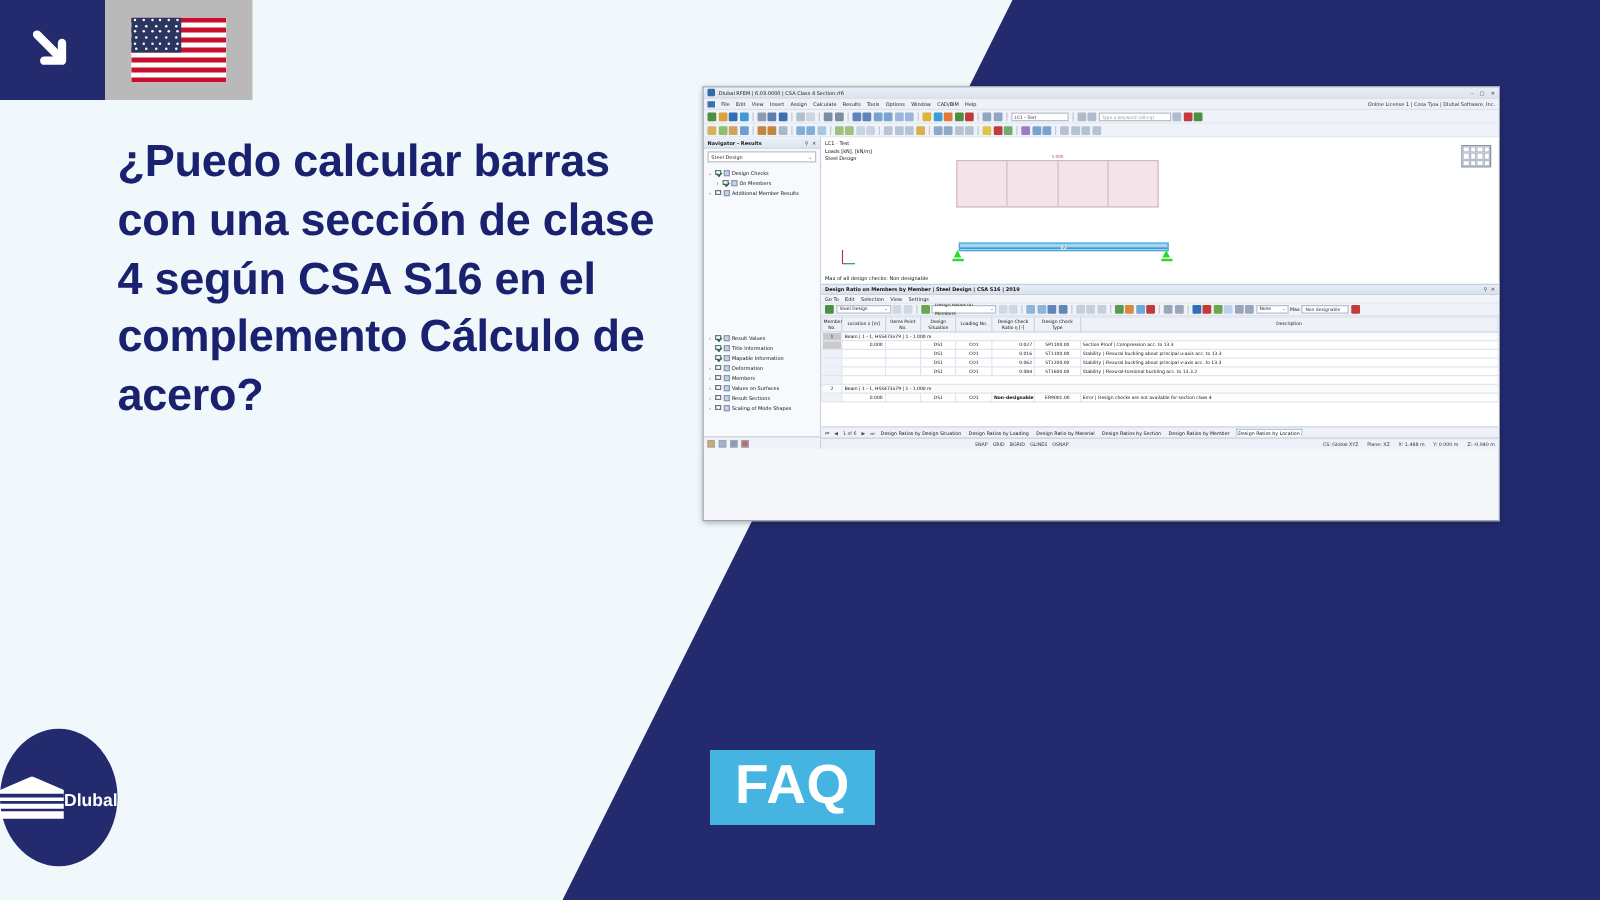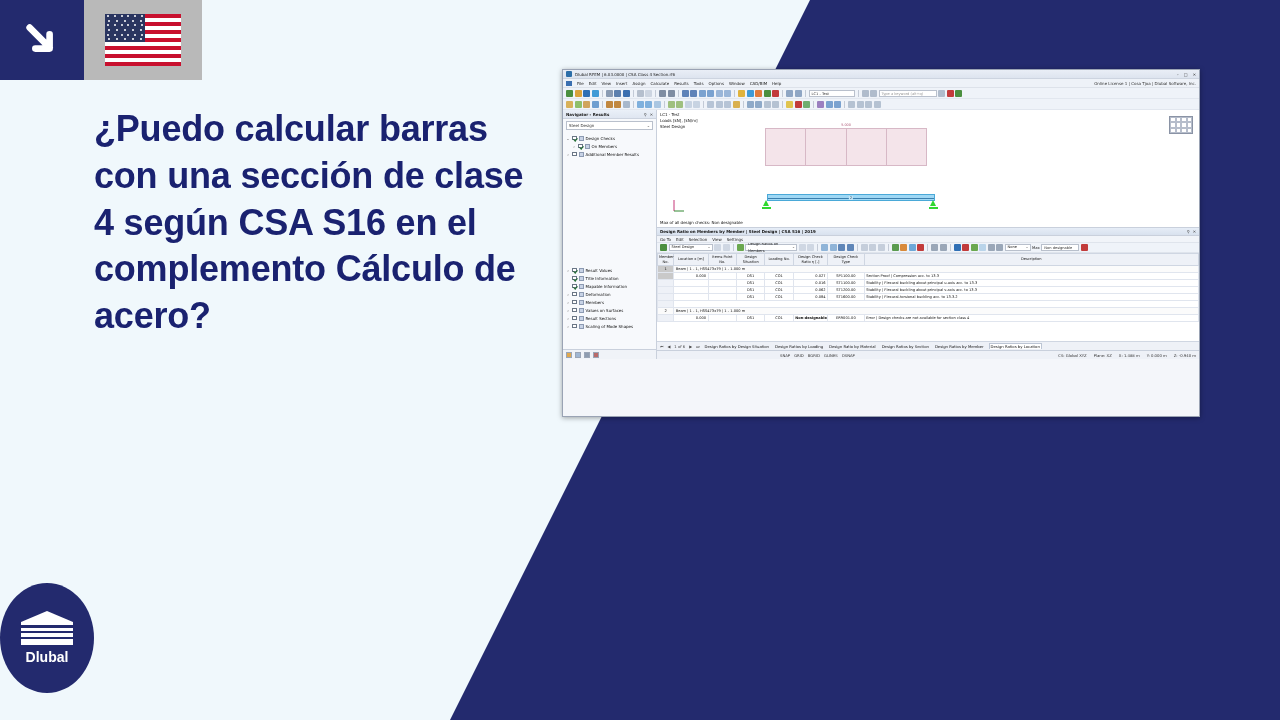--- a/index.html
+++ b/index.html
@@ -54,21 +54,21 @@
     font-size: 36px; font-weight: bold; line-height: 1.30;
     letter-spacing: -0.2px;
     z-index: 4;
   }
 
   
   #dlubal-logo {
     position: absolute; left: 0px; top: 583px;
     width: 94px; height: 110px;
     background: #232a6e; border-radius: 50%;
-    display: flex; flex-direction: column; align-items: center; justify-content: center;
+    display: flex; flex-direction: row; align-items: center; justify-content: center;
     z-index: 6;
   }
   #dlubal-logo .mark { width: 52px; height: 34px; position: relative; }
   #dlubal-logo .mark .top-band {
     position: absolute; left: 0; top: 0; width: 100%; height: 20px;
     background: #fff;
     clip-path: polygon(0 100%, 0 55%, 50% 0, 100% 55%, 100% 100%);
   }
   #dlubal-logo .mark .bar1 { position: absolute; left: 0; top: 22px; width: 100%; height: 4px; background: #fff; }
   #dlubal-logo .mark .bar2 { position: absolute; left: 0; top: 28px; width: 100%; height: 6px; background: #fff; }
@@ -373,20 +373,21 @@
   <div class="mark">
     <div class="top-band"></div>
     <div class="gap"></div>
     <div class="bar1"></div>
     <div class="bar2"></div>
   </div>
   <div class="brand">Dlubal</div>
 </div>
 
 <div id="faq-row">
+  <div id="faq-tag">FAQ</div>
 </div>
 
 <div id="app-window">
 
   <div id="app-titlebar">
     <div class="app-ico"></div>
     <div class="ttl">Dlubal RFEM | 6.03.0000 | CSA Class 4 Section.rf6</div>
     <div class="winbtns">
       <span>–</span>
       <span>□</span>

